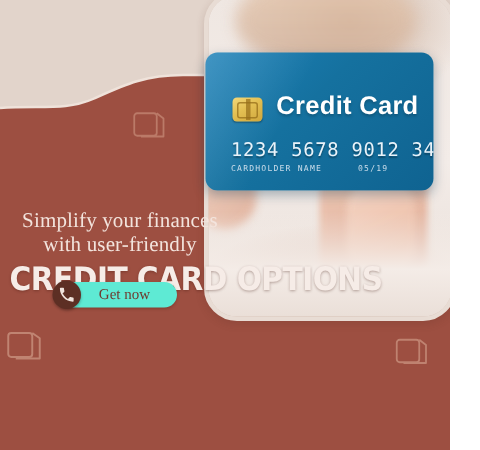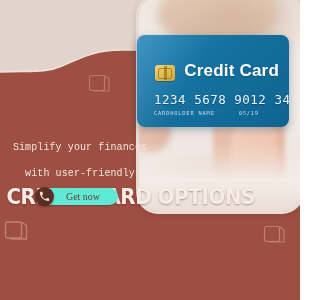--- a/index.html
+++ b/index.html
@@ -193,26 +193,26 @@
   
   .headline-block {
     position: absolute;
     left: 0;
     top: 140px;
     width: 160px;
     text-align: center;
   }
   .tag-line-1, .tag-line-2 {
     color: #f3e4dd;
-    font-family: Liberation Mono, monospace;
-    font-size: 10px;
+    font-family: Liberation Serif, serif;
+    font-size: 14px;
     line-height: 15px;
     letter-spacing: .1px;
   }
-  .tag-line-2 { margin-top: 11px; }
+  .tag-line-2 { margin-top: 1px; }
   .main-heading {
     margin-top: 5px;
     color: #f6ece7;
     font-family: "DejaVu Sans", sans-serif;
     font-weight: 700;
     font-size: 21.5px;
     line-height: 22px;
     letter-spacing: -0.4px;
     transform: scaleX(.92);
     white-space: nowrap;

